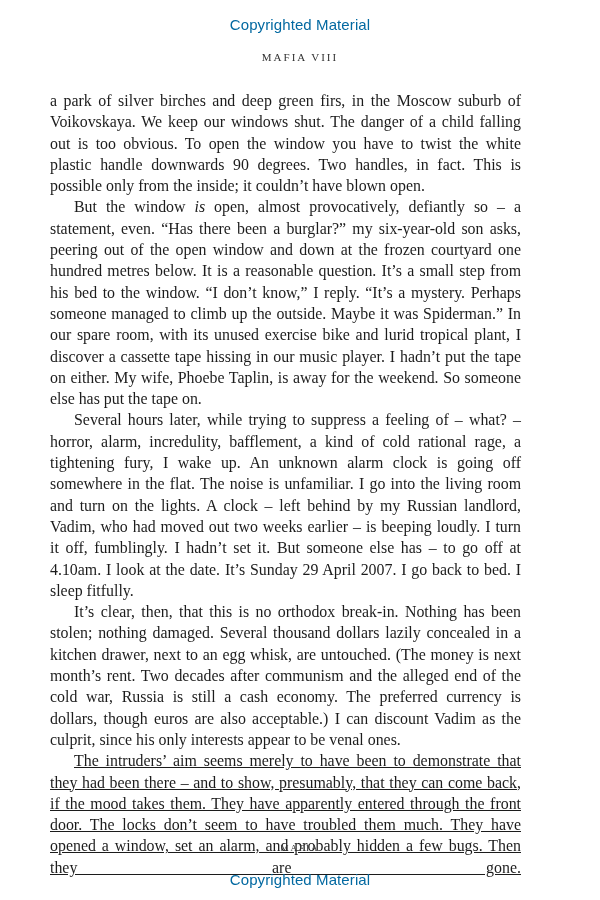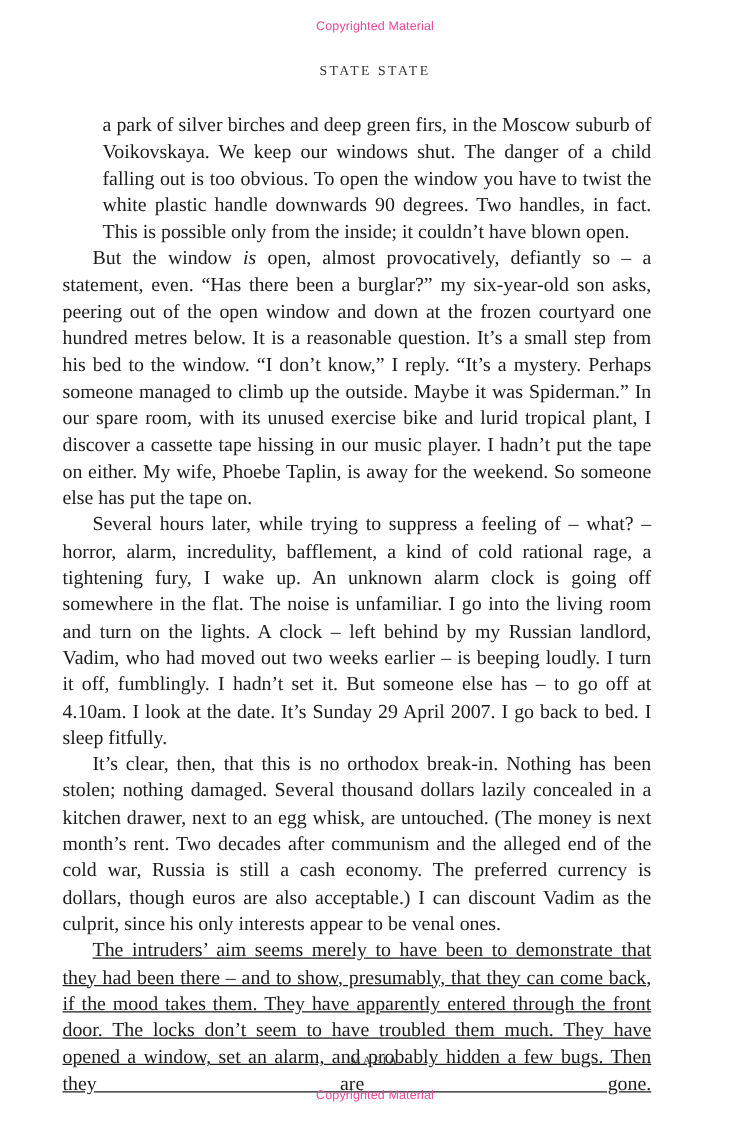--- a/index.html
+++ b/index.html
@@ -14,22 +14,22 @@
     overflow: hidden;
     font-family: "Liberation Serif", "DejaVu Serif", serif;
     color: #1c1c1c;
   }
   .watermark {
     position: absolute;
     left: 0;
     width: 600px;
     text-align: center;
     font-family: "Liberation Sans", "DejaVu Sans", sans-serif;
-    font-size: 10px;
-    color: #ec4899;
+    font-size: 15px;
+    color: #0369a1;
     letter-spacing: 0.1px;
   }
   .watermark.top { top: 16px; }
   .watermark.bottom { top: 871px; }
   .running-head {
     position: absolute;
     top: 51px;
     left: 0;
     width: 600px;
     text-align: center;
@@ -46,21 +46,20 @@
     line-height: 21.3px;
     text-align: justify;
     hyphens: none;
   }
   .text-block p {
     margin: 0;
     text-indent: 24px;
   }
   .text-block p.continued {
     text-indent: 0;
-    margin-left: 32px;
   }
   .text-block p:last-child {
     text-align-last: justify;
     text-decoration: underline;
   }
   .folio {
     position: absolute;
     top: 843px;
     left: 0;
     width: 600px;
@@ -68,21 +67,21 @@
     font-size: 9px;
     letter-spacing: 2px;
     color: #333;
   }
 </style>
 </head>
 <body>
 
 <div class="watermark top">Copyrighted Material</div>
 
-<div class="running-head">STATE STATE</div>
+<div class="running-head">MAFIA VIII</div>
 
 <div class="text-block">
   <p class="continued">
     <span>a park of silver birches and deep green firs, in the Moscow suburb of Voikovskaya. We keep our windows shut. The danger of a child falling out is too obvious. To open the window you have to twist the white plastic handle downwards 90 degrees. Two handles, in fact. This is possible only from the inside; it couldn’t have blown open.</span>
   </p>
   <p>
     <span>But the window </span><em>is</em><span> open, almost provocatively, defiantly so – a statement, even. “Has there been a burglar?” my six-year-old son asks, peering out of the open window and down at the frozen courtyard one hundred metres below. It is a reasonable question. It’s a small step from his bed to the window. “I don’t know,” I reply. “It’s a mystery. Perhaps someone managed to climb up the outside. Maybe it was Spiderman.” In our spare room, with its unused exercise bike and lurid tropical plant, I discover a cassette tape hissing in our music player. I hadn’t put the tape on either. My wife, Phoebe Taplin, is away for the weekend. So someone else has put the tape on.</span>
   </p>
   <p>
     <span>Several hours later, while trying to suppress a feeling of – what? – horror, alarm, incredulity, bafflement, a kind of cold rational rage, a tightening fury, I wake up. An unknown alarm clock is going off somewhere in the flat. The noise is unfamiliar. I go into the living room and turn on the lights. A clock – left behind by my Russian landlord, Vadim, who had moved out two weeks earlier – is beeping loudly. I turn it off, fumblingly. I hadn’t set it. But someone else has – to go off at 4.10am. I look at the date. It’s Sunday 29 April 2007. I go back to bed. I sleep fitfully.</span>

